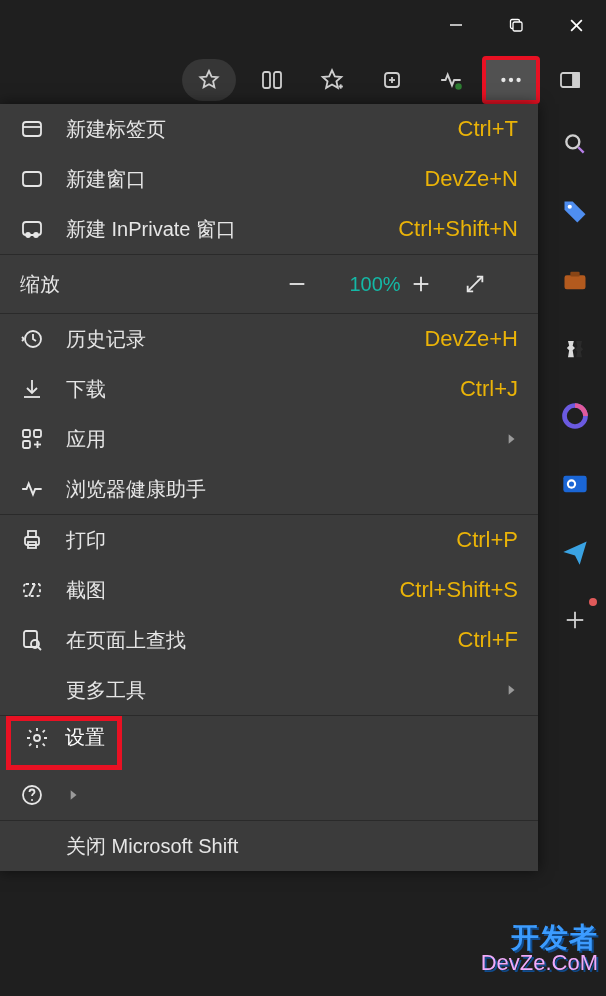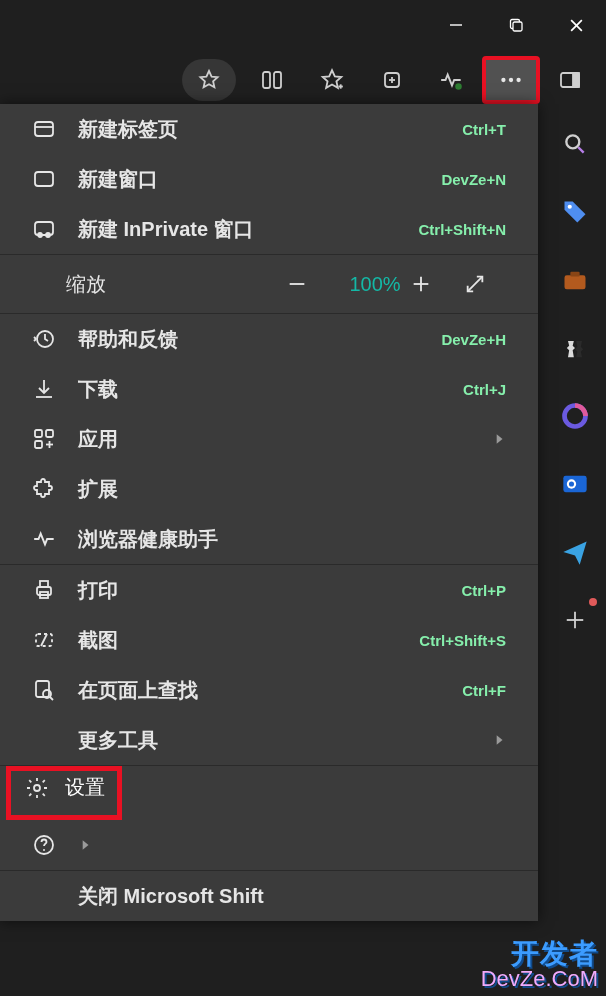--- a/index.html
+++ b/index.html
@@ -63,54 +63,52 @@
     top: 104px;
     left: 0;
     width: 538px;
     background: #3b3b3b;
     box-shadow: 0 0 14px rgba(0,0,0,.6);
   }
   .menu-row {
     display: flex;
     align-items: center;
     height: 50px;
-    padding: 0 32px;
+    padding: 0 20px;
     color: #e6e6e6;
-    font-weight: bold;
   }
   .menu-row .ico {
     width: 46px;
     display: flex;
     align-items: center;
     justify-content: flex-start;
     color: #e6e6e6;
   }
   .menu-row .label {
     flex: 1;
     font-size: 20px;
   }
   .menu-row .shortcut {
-    font-size: 15px;
-    color: #86efac;
+    font-size: 22px;
+    color: #eab308;
   }
   .menu-row .chev {
     color: #9a9a9a;
   }
   .menu-sep {
     height: 1px;
     background: #2a2a2a;
   }
   .zoom-row {
     display: flex;
     align-items: center;
     height: 58px;
     padding: 0 20px;
   }
   .zoom-row .label {
-    margin-left: 46px;
     font-size: 20px;
     color: #e6e6e6;
     flex: 1;
   }
   .zoom-row .zbtn {
     width: 54px;
     text-align: center;
     font-size: 26px;
     color: #e6e6e6;
   }
@@ -156,21 +154,21 @@
     top: -4px;
     right: -4px;
     width: 8px;
     height: 8px;
     background: #e05a5a;
     border-radius: 50%;
   }
   .watermark {
     position: absolute;
     right: 8px;
-    bottom: 6px;
+    bottom: 22px;
     text-align: right;
     line-height: 1;
   }
   .watermark .l1 {
     font-size: 28px;
     color: #3c9cff;
     font-weight: bold;
     text-shadow: 2px 2px 0 #104b8c;
     letter-spacing: 1px;
   }
@@ -316,21 +314,21 @@
 
 
   <div class="menu-row">
     <span class="ico">
       <svg width="24" height="24" viewBox="0 0 24 24" fill="none" stroke="#e6e6e6" stroke-width="1.8">
           <circle cx="13" cy="12" r="8"></circle>
           <path d="M13 7v5l3 2"></path>
           <path d="M4 12l-2-2m2 2l-2 2"></path>
         </svg>
     </span>
-    <span class="label">帮助和反馈</span>
+    <span class="label">历史记录</span>
     <span class="shortcut">DevZe+H</span>
   </div>
 
   <div class="menu-row">
     <span class="ico">
       <svg width="24" height="24" viewBox="0 0 24 24" fill="none" stroke="#e6e6e6" stroke-width="1.8">
           <path d="M12 3v12"></path>
           <path d="M7 11l5 5 5-5"></path>
           <path d="M4 20h16"></path>
         </svg>
@@ -350,28 +348,20 @@
         </svg>
     </span>
     <span class="label">应用</span>
     <span class="chev">
       <svg width="14" height="14" viewBox="0 0 24 24" fill="#9a9a9a">
           <path d="M8 4l10 8-10 8z"></path>
         </svg>
     </span>
   </div>
 
-  <div class="menu-row">
-    <span class="ico">
-      <svg width="24" height="24" viewBox="0 0 24 24" fill="none" stroke="#e6e6e6" stroke-width="1.8">
-          <path d="M9 4a2 2 0 114 0v1h4v4h1a2 2 0 110 4h-1v4h-4v1a2 2 0 11-4 0v-1H5v-4H4a2 2 0 110-4h1V5h4V4z"></path>
-        </svg>
-    </span>
-    <span class="label">扩展</span>
-  </div>
 
   <div class="menu-row">
     <span class="ico">
       <svg width="26" height="26" viewBox="0 0 24 24" fill="none" stroke="#e6e6e6" stroke-width="1.8">
           <path d="M2 12h4l2-5 4 10 2-5h6"></path>
         </svg>
     </span>
     <span class="label">浏览器健康助手</span>
   </div>
 

